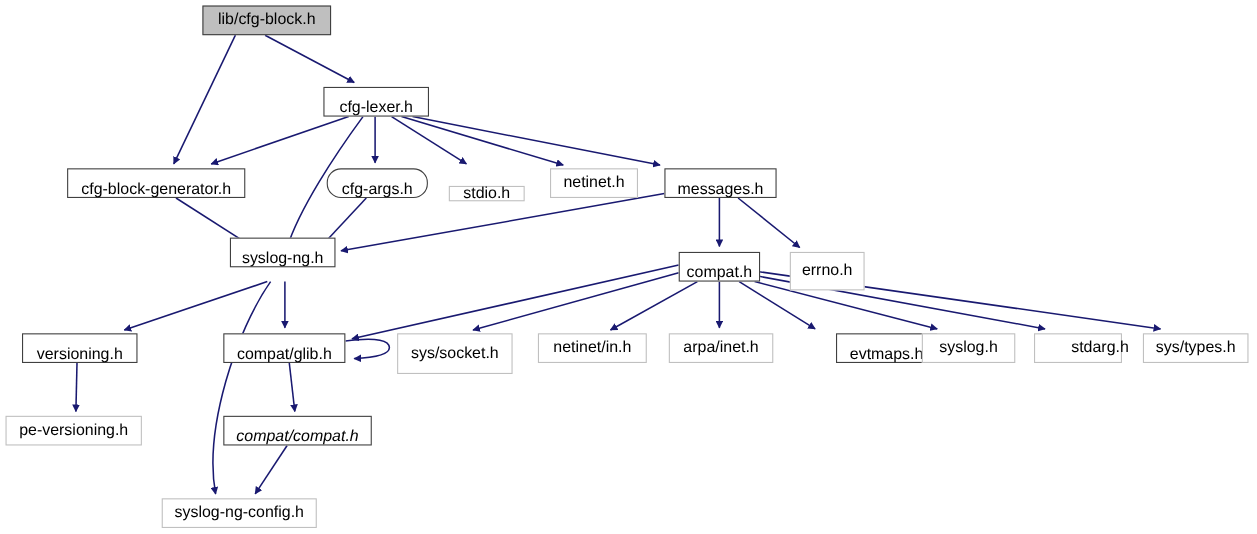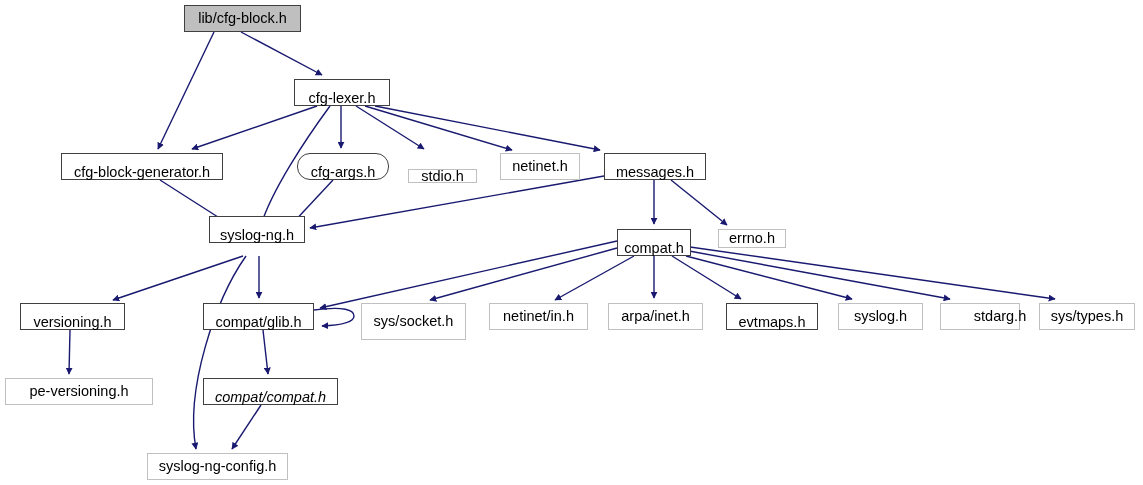--- a/index.html
+++ b/index.html
@@ -112,51 +112,51 @@
       </div>
       <div class="node solid" style="left: 604px; top: 153px; width: 102px; height: 27px;">
         <span class="node-label">messages.h</span>
       </div>
       <div class="node solid" style="left: 209px; top: 216px; width: 96px; height: 27px;">
         <span class="node-label">syslog-ng.h</span>
       </div>
       <div class="node solid" style="left: 617px; top: 229px; width: 74px; height: 27px;">
         <span class="node-label">compat.h</span>
       </div>
-      <div class="node lightbox" style="left: 718px; top: 229px; width: 68px; height: 19px;">
+      <div class="node lightbox" style="left: 718px; top: 229px; width: 68px; height: 35px;">
         <span class="node-label">errno.h</span>
       </div>
       <div class="node solid" style="left: 20px; top: 303px; width: 105px; height: 27px;">
         <span class="node-label">versioning.h</span>
       </div>
       <div class="node solid" style="left: 203px; top: 303px; width: 111px; height: 27px;">
         <span class="node-label">compat/glib.h</span>
       </div>
       <div class="node lightbox" style="left: 361px; top: 303px; width: 105px; height: 37px;">
         <span class="node-label">sys/socket.h</span>
       </div>
       <div class="node lightbox" style="left: 489px; top: 303px; width: 99px; height: 27px;">
         <span class="node-label">netinet/in.h</span>
       </div>
       <div class="node lightbox" style="left: 608px; top: 303px; width: 95px; height: 27px; justify-content: center;">
         <span class="node-label">arpa/inet.h</span>
       </div>
-      <div class="node solid" style="left: 726px; top: 303px; width: 92px; height: 27px;">
+      <div class="node solid" style="left: 760px; top: 303px; width: 92px; height: 27px;">
         <span class="node-label">evtmaps.h</span>
       </div>
       <div class="node lightbox" style="left: 838px; top: 303px; width: 85px; height: 27px;">
         <span class="node-label">syslog.h</span>
       </div>
       <div class="node lightbox" style="left: 940px; top: 303px; width: 80px; height: 27px; padding-left: 40px;">
         <span class="node-label">stdarg.h</span>
       </div>
       <div class="node lightbox" style="left: 1039px; top: 303px; width: 96px; height: 27px;">
         <span class="node-label">sys/types.h</span>
       </div>
-      <div class="node lightbox" style="left: 5px; top: 378px; width: 148px; height: 27px;">
+      <div class="node lightbox" style="left: 5px; top: 378px; width: 124px; height: 27px;">
         <span class="node-label">pe-versioning.h</span>
       </div>
       <div class="node solid" style="left: 203px; top: 378px; width: 135px; height: 27px; font-style: italic;">
         <span class="node-label">compat/compat.h</span>
       </div>
       <div class="node lightbox" style="left: 147px; top: 453px; width: 141px; height: 27px;">
         <span class="node-label">syslog-ng-config.h</span>
       </div>
     </div>
 

